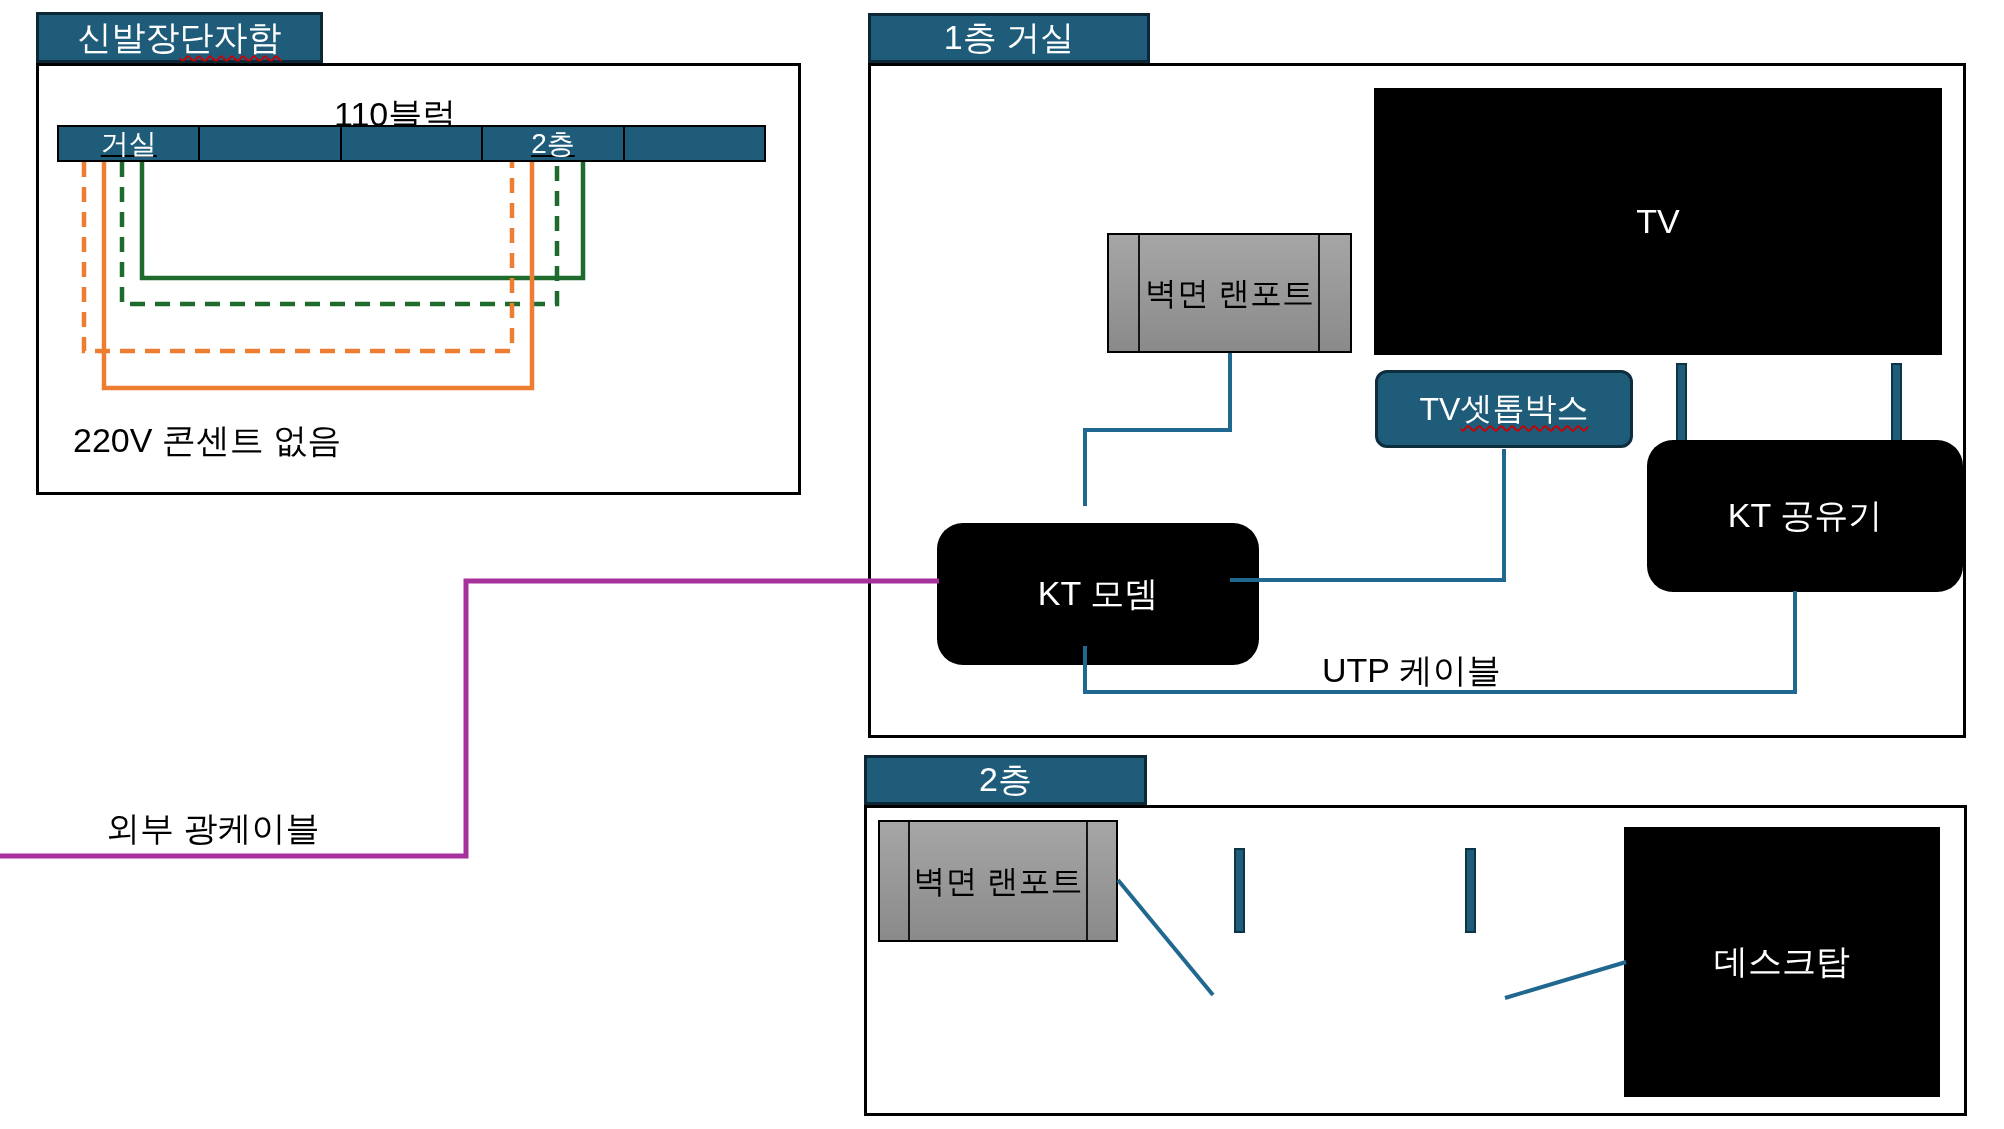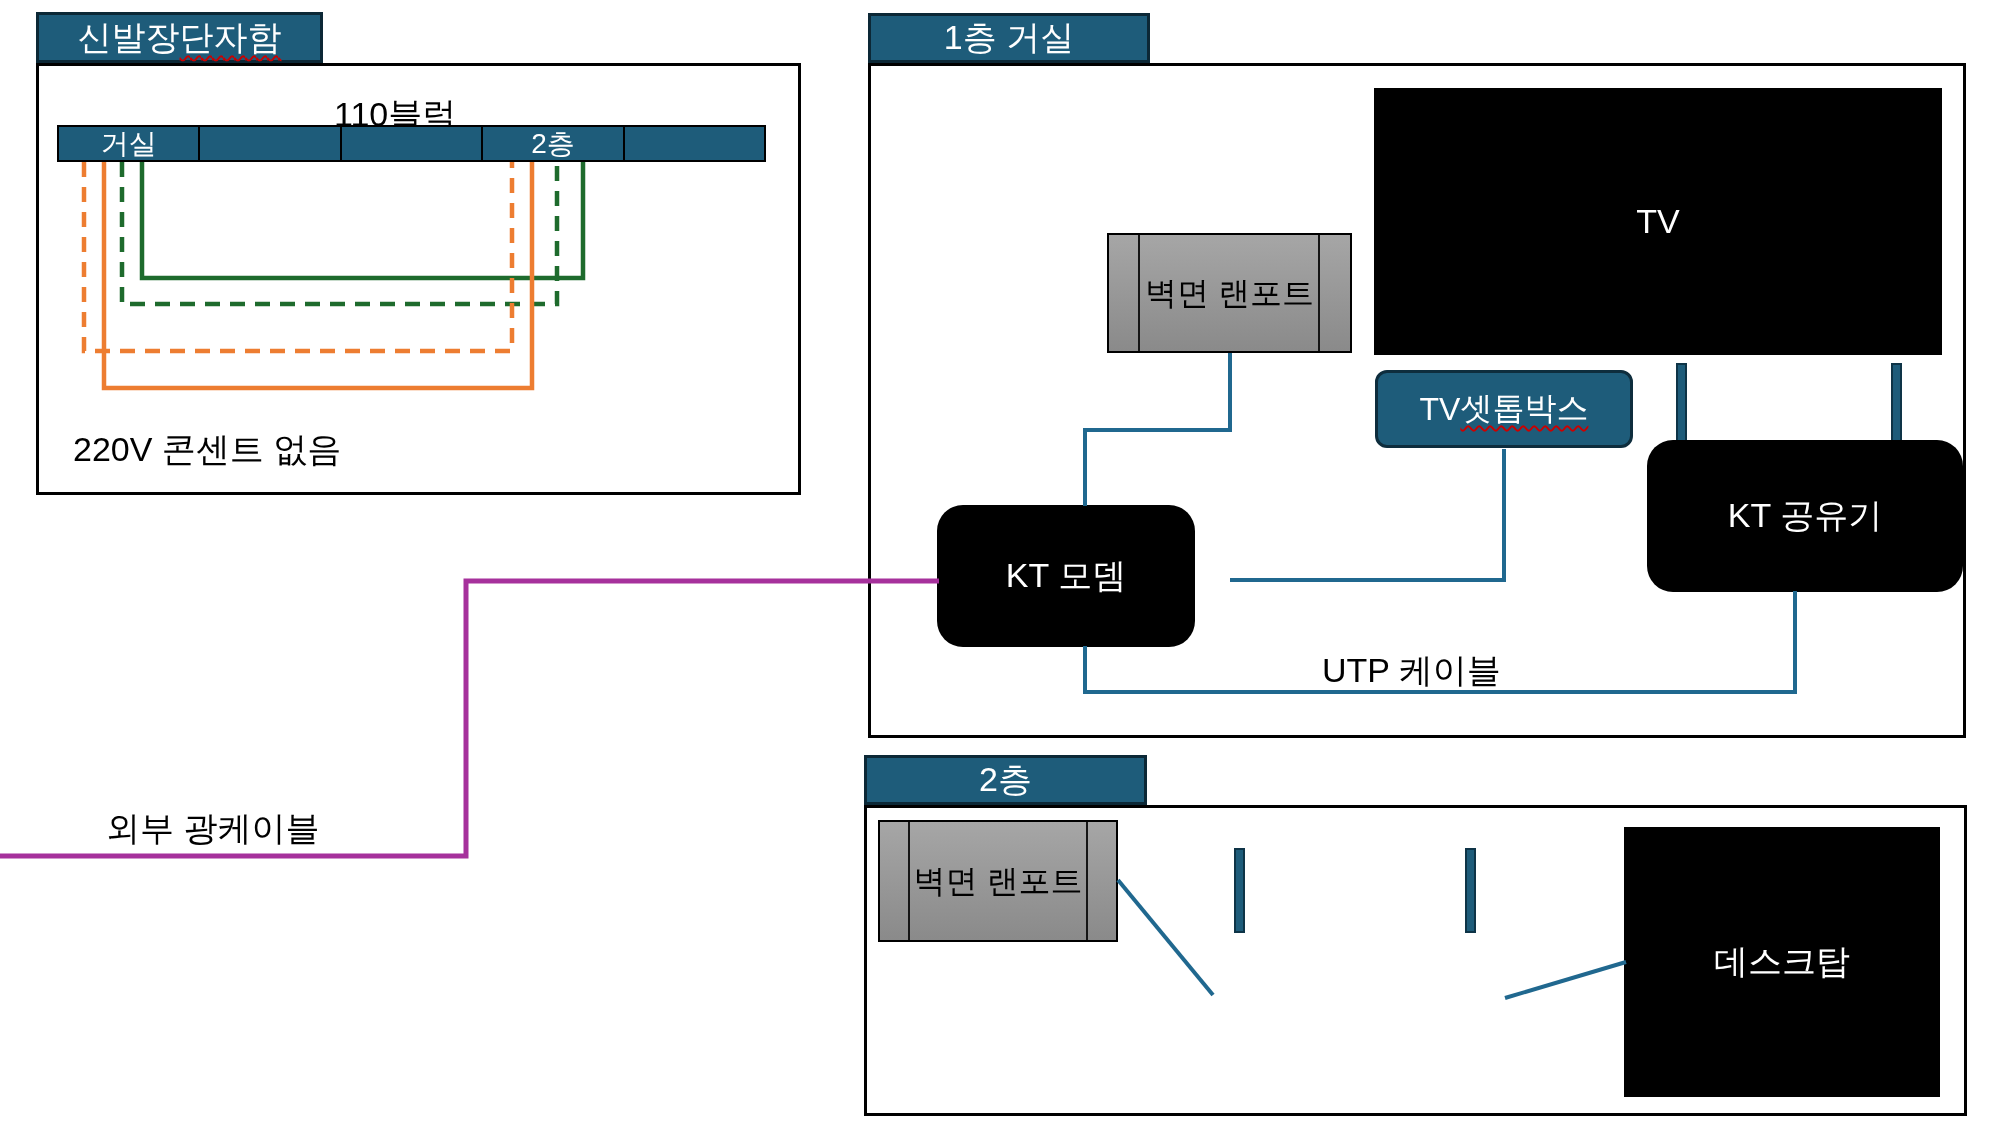--- a/index.html
+++ b/index.html
@@ -18,21 +18,21 @@
   
   .wires{position:absolute;left:0;top:0;width:2004px;height:1129px;z-index:6;pointer-events:none;}
 
   
   .tab{position:absolute;background:var(--teal);border:3px solid #0c2836;box-sizing:border-box;
        display:flex;align-items:center;justify-content:center;color:#fff;font-size:34px;z-index:4;}
   
   .region{position:absolute;background:#fff;border:3px solid #000;box-sizing:border-box;z-index:1;}
 
   
-  .block-bar{position:absolute;display:flex;background:var(--teal);border:2px solid #000;box-sizing:border-box;z-index:3;}
+  .block-bar{position:absolute;display:flex;background:var(--teal);border:2px solid #000;box-sizing:border-box;z-index:3;text-decoration:underline;}
   .block-cell{flex:1 1 0;border-right:2px solid #000;display:flex;align-items:center;justify-content:center;
               color:#fff;font-size:28px;box-sizing:border-box;}
   .block-cell:last-child{border-right:none;}
 
   .plain-label{position:absolute;color:#000;font-size:34px;z-index:3;white-space:nowrap;}
 
   
   .black-box{position:absolute;background:#000;color:#fff;display:flex;align-items:center;justify-content:center;
              font-size:34px;z-index:3;white-space:nowrap;}
   .rounded{border-radius:26px;}
@@ -83,21 +83,21 @@
   </div>
 
   <div class="block-bar" style="left:57px;top:125px;width:709px;height:37px">
     <div class="block-cell">거실</div>
     <div class="block-cell"></div>
     <div class="block-cell"></div>
     <div class="block-cell">2층</div>
     <div class="block-cell"></div>
   </div>
 
-  <div class="plain-label" style="left:73px;top:427px">220V 콘센트 없음</div>
+  <div class="plain-label" style="left:73px;top:418px">220V 콘센트 없음</div>
 
   <div class="plain-label" style="left:106px;top:806px">외부 광케이블</div>
 
   <div class="tab" style="left:868px;top:13px;width:282px;height:50px">
     <span>1층 거실</span>
   </div>
   <div class="region" style="left:868px;top:63px;width:1098px;height:675px"></div>
 
   <div class="black-box" style="left:1374px;top:88px;width:568px;height:267px">
     <span>TV</span>
@@ -114,21 +114,21 @@
     <span>TV</span>
       <span class="sq">셋톱박스</span>
   </div>
 
   <div class="antenna" style="left:1676px;top:363px;height:87px"></div>
   <div class="antenna" style="left:1891px;top:363px;height:87px"></div>
   <div class="black-box rounded" style="left:1647px;top:440px;width:316px;height:152px">
     <span>KT 공유기</span>
   </div>
 
-  <div class="black-box rounded" style="left:937px;top:505px;width:258px;height:142px">
+  <div class="black-box rounded" style="left:937px;top:523px;width:322px;height:142px">
     <span>KT 모뎀</span>
   </div>
 
   <div class="plain-label" style="left:1322px;top:648px">UTP 케이블</div>
 
   <div class="tab" style="left:864px;top:755px;width:283px;height:50px">
     <span>2층</span>
   </div>
   <div class="region" style="left:864px;top:805px;width:1103px;height:311px"></div>
 

